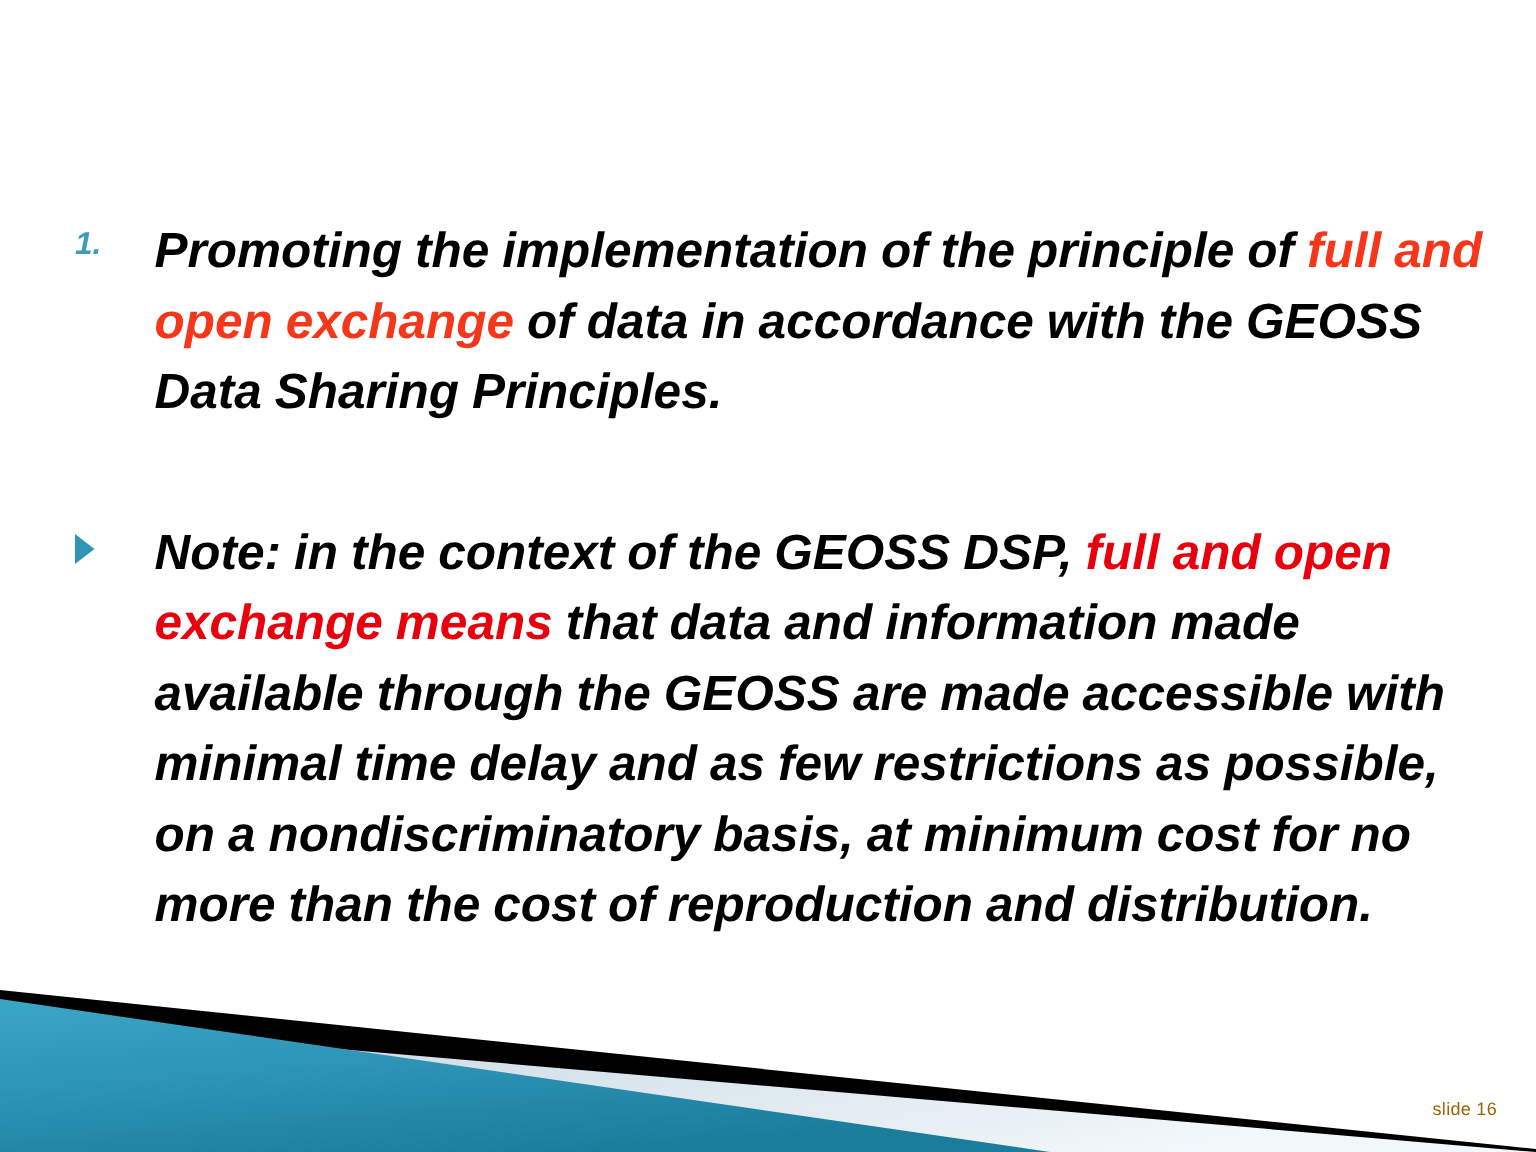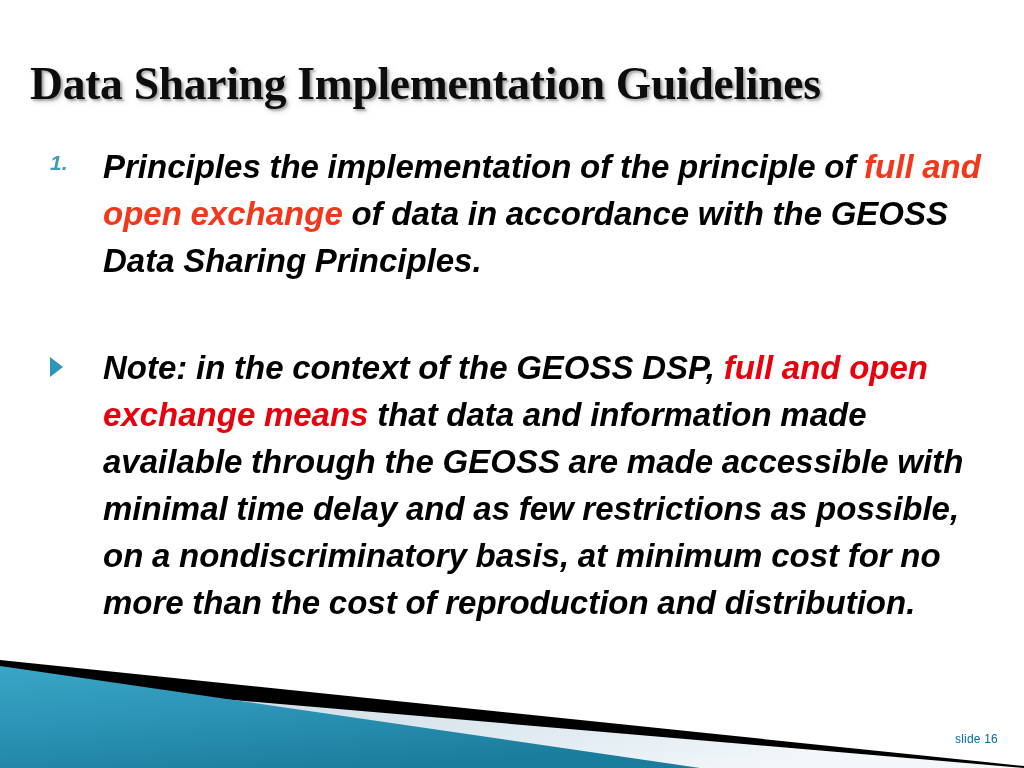--- a/index.html
+++ b/index.html
@@ -127,40 +127,37 @@
     pointer-events: none;
   }
 
   
   #slide-footer {
     position: absolute;
     right: 26px;
     bottom: 22px;
     font-family: "Liberation Sans", sans-serif;
     font-size: 12px;
-    color: #0369a1;
+    color: #a16207;
     letter-spacing: 0.2px;
   }
 </style>
 </head>
 <body>
 
 <div id="slide">
 
-  <div id="title-block">
-    <div id="slide-title">Data Sharing Implementation Guidelines</div>
-  </div>
 
   <div id="body-block">
 
     <div class="bullet-row" id="bullet-1">
       <div class="marker">
         <span class="marker-number">1.</span>
       </div>
-      <p class="bullet-text italic"><span>Principles the implementation of the principle of </span><span class="hl-orange">full and open exchange</span><span> of data in accordance with the GEOSS Data Sharing Principles.</span></p>
+      <p class="bullet-text italic"><span>Promoting the implementation of the principle of </span><span class="hl-orange">full and open exchange</span><span> of data in accordance with the GEOSS Data Sharing Principles.</span></p>
     </div>
 
     <div class="bullet-row" id="bullet-2">
       <div class="marker">
         <span class="marker-triangle-wrap"><span class="tri"></span></span>
       </div>
       <p class="bullet-text"><span>Note: in the context of the GEOSS DSP, </span><span class="hl-red">full and open exchange means</span><span> that data and information made available through the GEOSS are made accessible with minimal time delay and as few restrictions as possible, on a nondiscriminatory basis, at minimum cost for no more than the cost of reproduction and distribution.</span></p>
     </div>
 
   </div>

